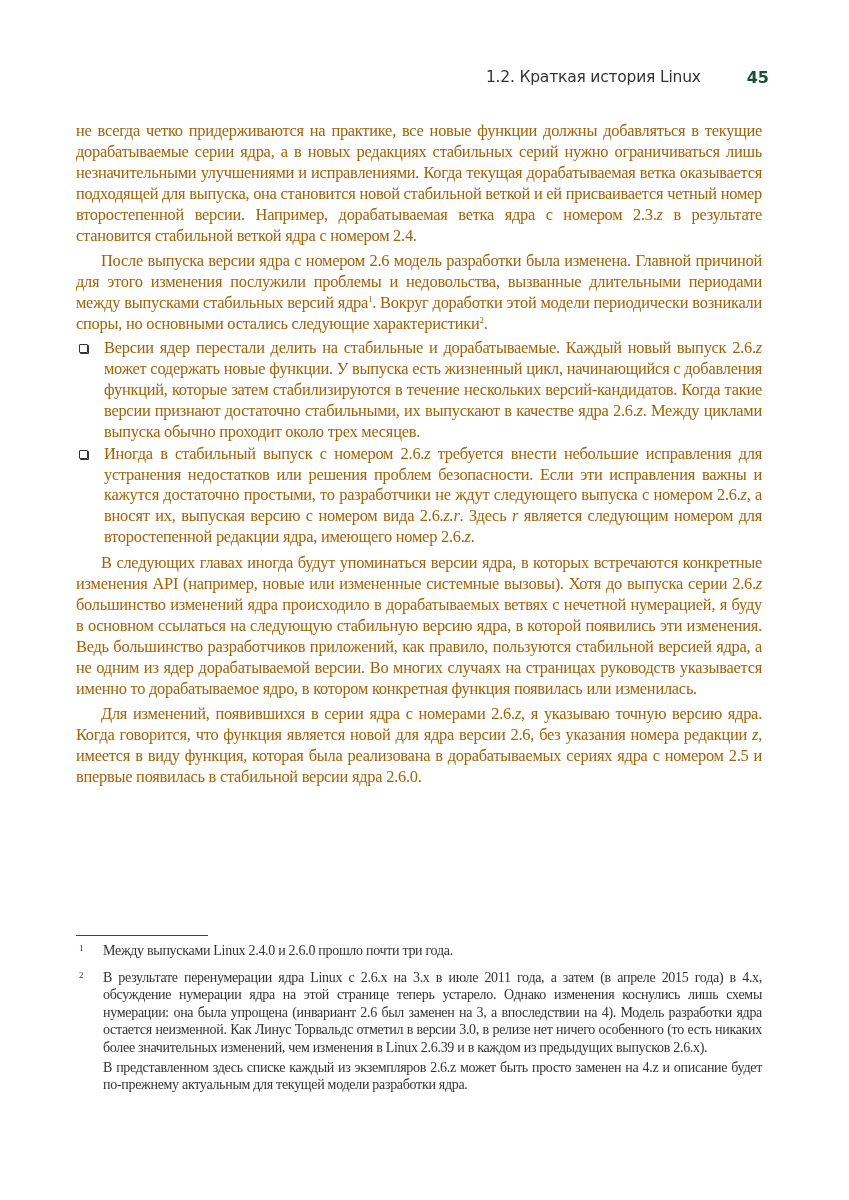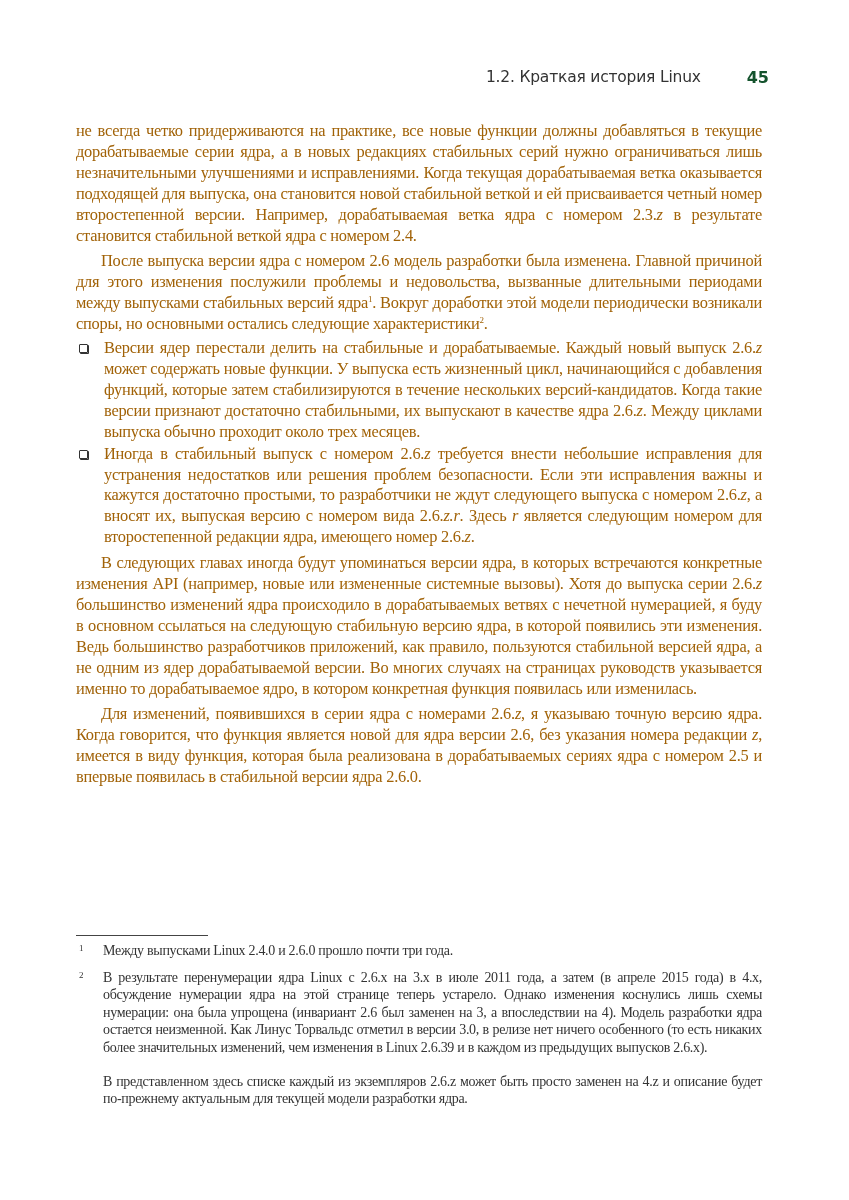--- a/index.html
+++ b/index.html
@@ -29,21 +29,21 @@
   }
   .fn-rule { position: absolute; left: 76px; top: 935px; width: 132px; border-top: 1px solid #444; }
   .footnotes {
     position: absolute; left: 76px; top: 942px; width: 686px;
     font-family: "Liberation Serif", serif; font-size: 14px; line-height: 17.6px;
     color: #333; letter-spacing: -0.3px; text-align: justify;
   }
   .fn { position: relative; padding-left: 27px; margin-bottom: 9px; }
   .fn .num { position: absolute; left: 3px; top: -2px; font-size: 9px; }
   .fn p { margin: 0; }
-  .fn p + p { margin-top: 16px; }
+  .fn p + p { margin-top: 2px; }
 </style>
 </head>
 <body>
 
 <div class="header">
   <span class="section">1.2. Краткая история Linux</span>
   <span class="pageno">45</span>
 </div>
 
 <div class="content">

